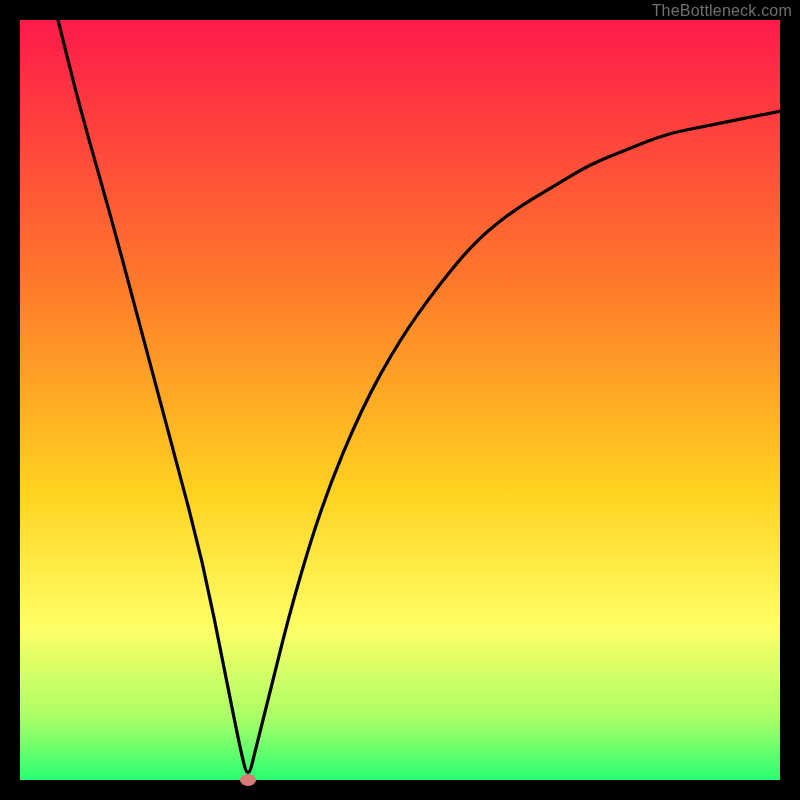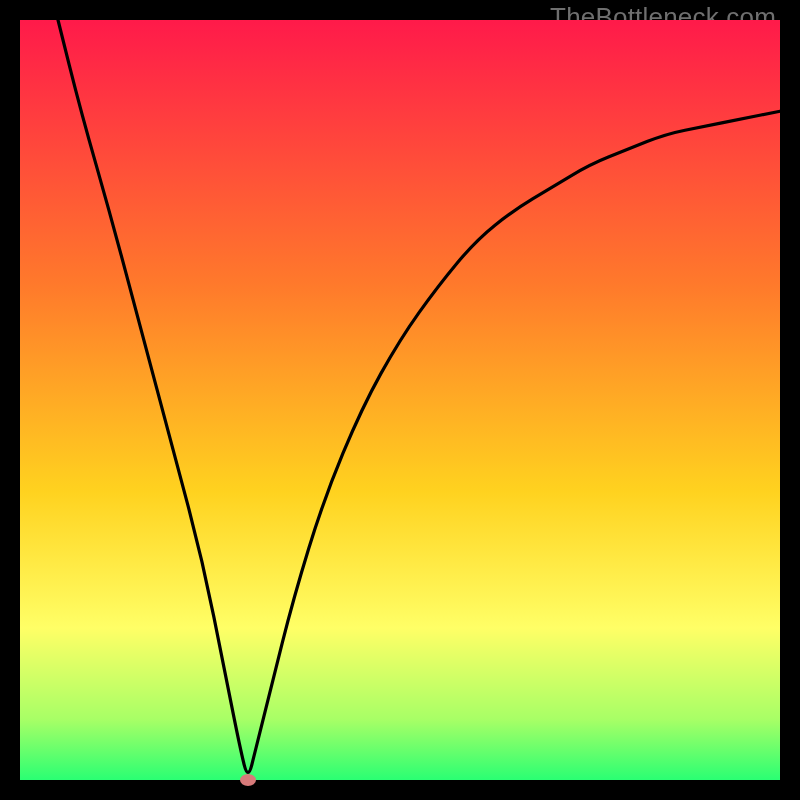--- a/index.html
+++ b/index.html
@@ -22,23 +22,23 @@
   .plotbg {
     position: absolute;
     left: 0;
     top: 0;
     width: 760px;
     height: 760px;
   }
   .watermark {
     position: absolute;
     top: 2px;
-    right: 24px;
+    right: 8px;
     color: #6f6f6f;
-    font-size: 26px;
+    font-size: 16px;
     font-weight: 500;
     letter-spacing: 0.2px;
     user-select: none;
   }
   svg.curve {
     position: absolute;
     left: 20px;
     top: 20px;
     width: 760px;
     height: 760px;

